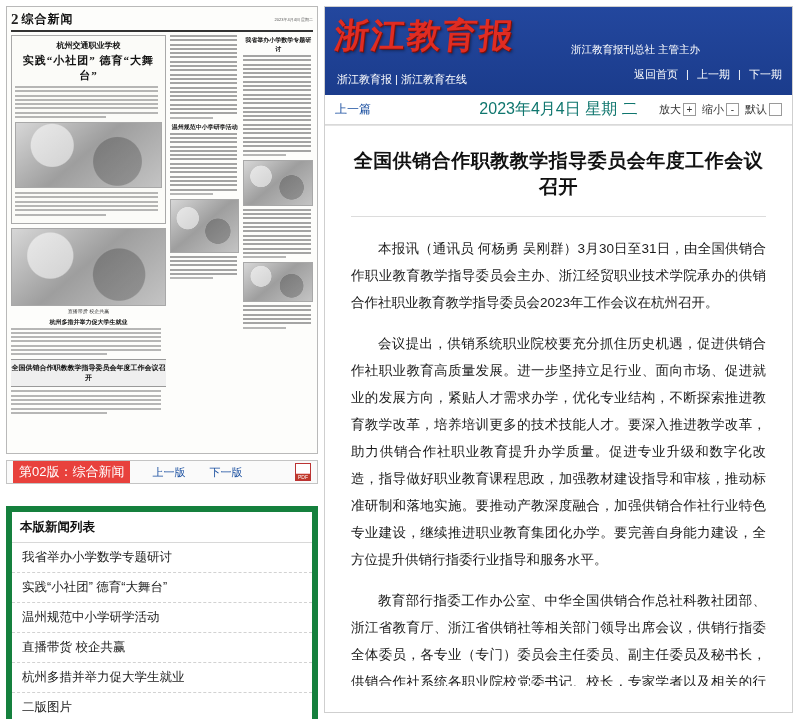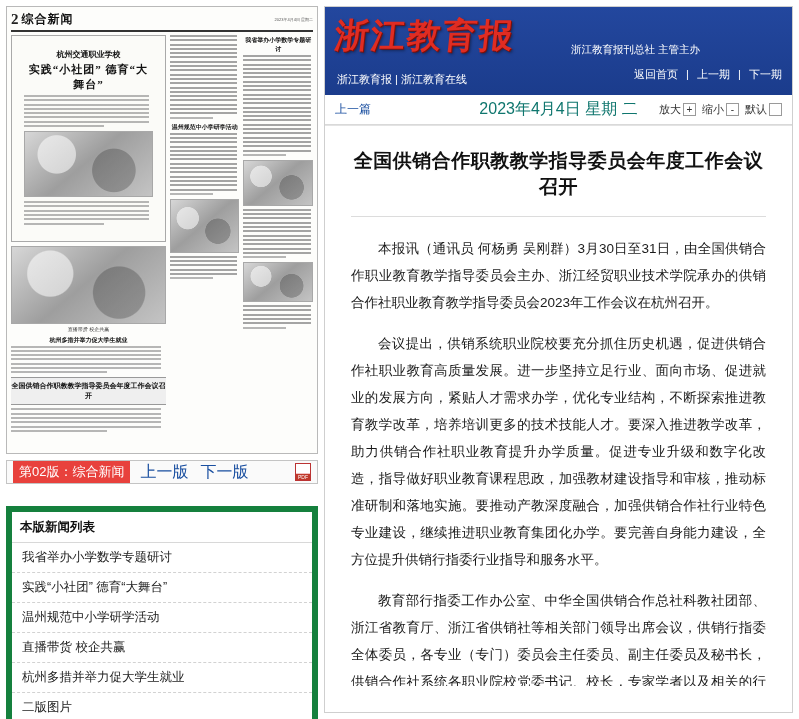--- a/index.html
+++ b/index.html
@@ -93,21 +93,21 @@
   .mini-banner {
     background: #efefef;
     border-top: 1px solid #999;
     border-bottom: 1px solid #999;
     font-size: 7px; font-weight: bold; text-align: center;
     color: #111; padding: 3px 0; margin: 4px 0 3px;
     font-family: "Liberation Serif", serif;
   }
   .boxed {
     border: 1px solid #a9a9a9;
-    padding: 12px;
+    padding: 3px;
     background: #fbfbf8;
     margin-bottom: 4px;
   }
 
   
   .page-bar {
     margin-top: 6px;
     height: 24px;
     border: 1px solid #c4c4c4;
     background: #fafafa;
@@ -116,21 +116,21 @@
     font-size: 12px;
   }
   .page-bar .tag {
     background: #e8413c;
     color: #fff;
     font-size: 13px;
     padding: 2px 6px;
     margin-right: 10px;
     white-space: nowrap;
   }
-  .page-bar a { color: #1a4fa0; text-decoration: none; margin-right: 12px; font-size: 16px; }
+  .page-bar a { color: #1a4fa0; text-decoration: none; margin-right: 12px; font-size: 11px; margin-left: 12px; }
   .pdf-icon {
     margin-left: auto;
     width: 16px; height: 18px;
     background: linear-gradient(#fff 0 55%, #f3c6c6 55% 100%);
     border: 1px solid #b33;
     position: relative;
     cursor: pointer;
   }
   .pdf-icon::after {
     content: "PDF";

